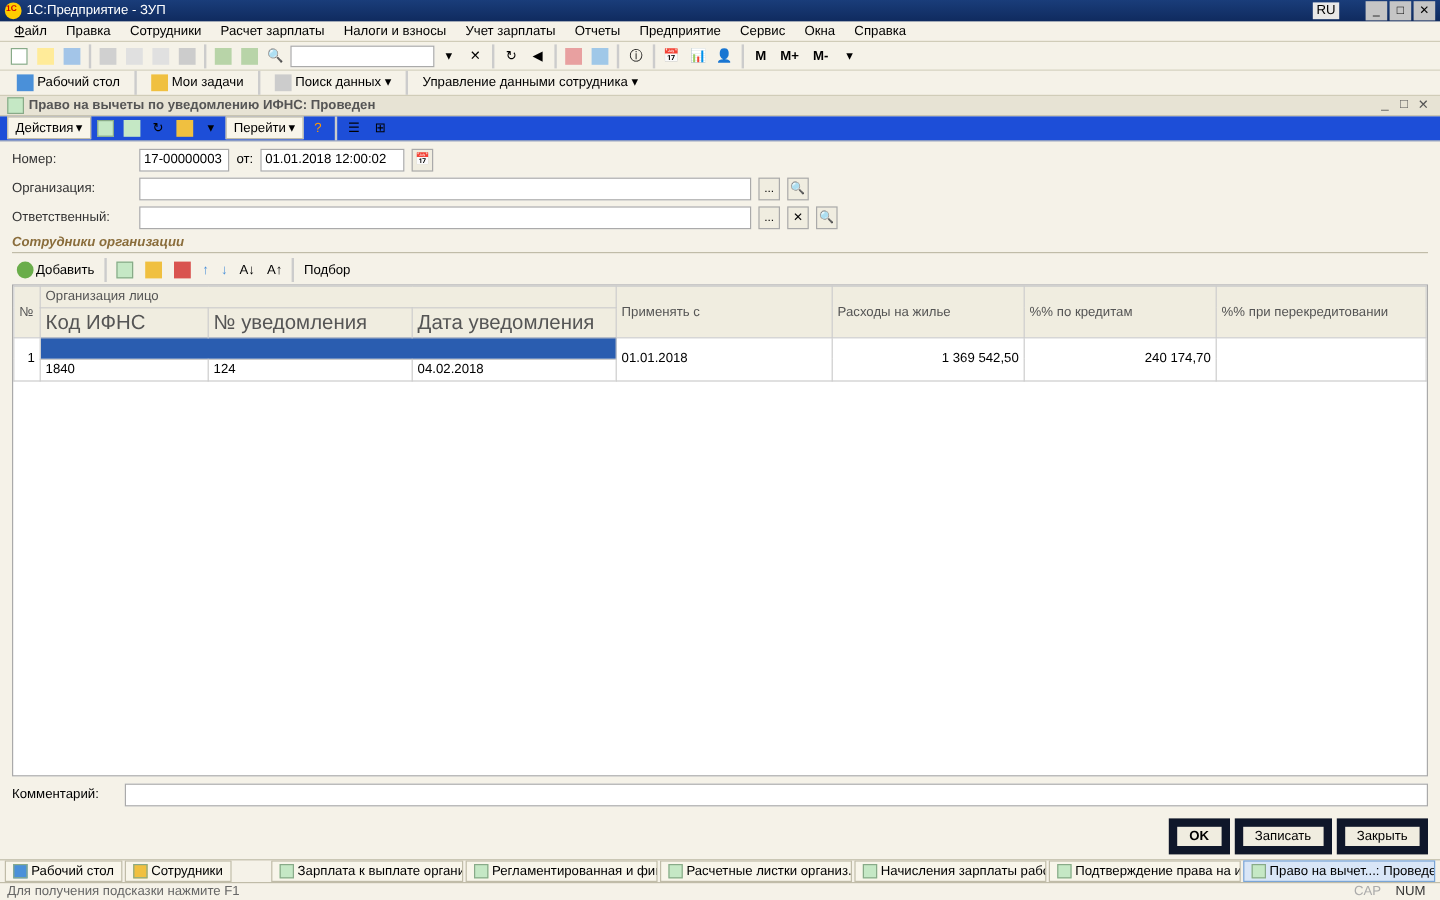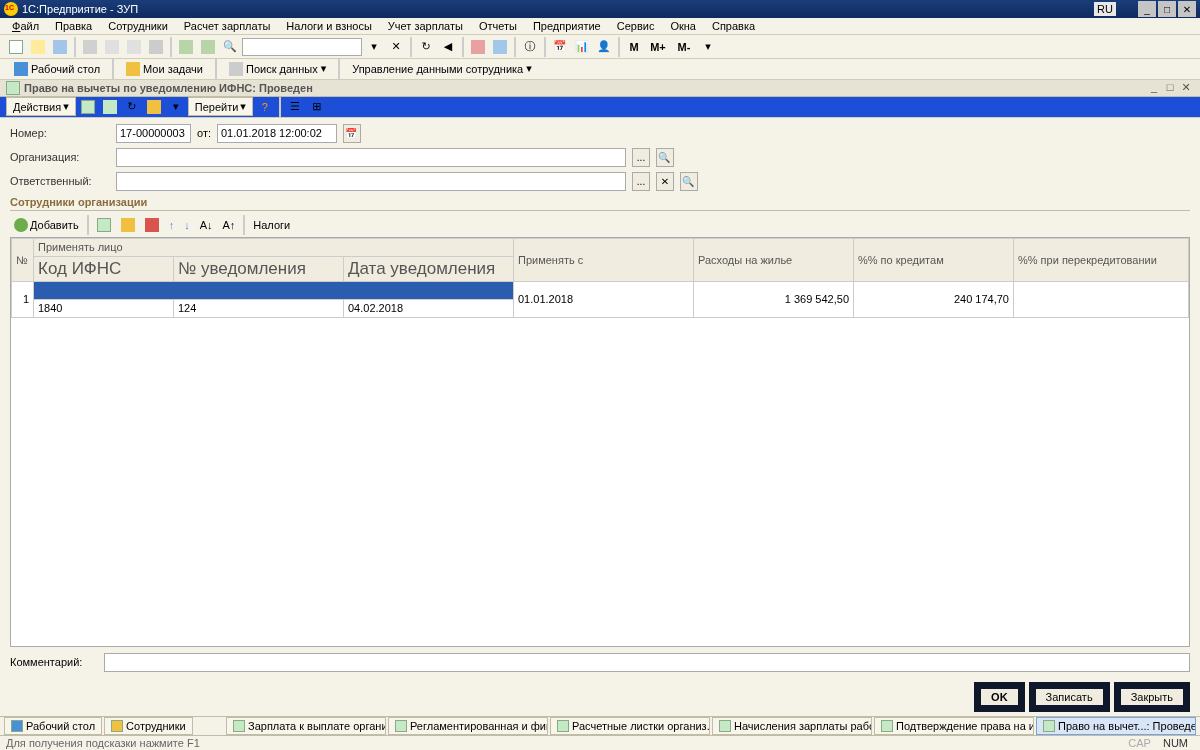--- a/index.html
+++ b/index.html
@@ -27,21 +27,21 @@
 .doctoolbar { background: #1d4ed8; height: 24px; display: flex; align-items: center; padding: 0 6px; gap: 2px; border-bottom: 1px solid #d0ccb8; }
 .dtbtn { padding: 2px 6px; border: 1px solid #c0bca8; background: #f8f5ea; cursor: pointer; display: flex; align-items: center; gap: 2px; }
 .form-area { padding: 6px 10px; background: #f5f2e8; }
 .form-row { display: flex; align-items: center; margin-bottom: 5px; gap: 6px; }
 .flabel { min-width: 100px; color: #333; }
 .finput { border: 1px solid #aaa; background: #fff; height: 19px; padding: 0 3px; display: flex; align-items: center; }
 .fbtn { width: 18px; height: 19px; border: 1px solid #aaa; background: #f0ede0; cursor: pointer; display: flex; align-items: center; justify-content: center; font-size: 10px; }
 .radio { display: flex; align-items: center; gap: 3px; }
 .radio .rdot { width: 11px; height: 11px; border: 1px solid #666; border-radius: 50%; display: flex; align-items: center; justify-content: center; }
 .radio .rdot.sel::after { content: ''; width: 5px; height: 5px; background: #333; border-radius: 50%; }
-.section-header { color: #8a6d3b; font-weight: bold; margin: 2px 0 4px 0; border-bottom: 1px solid #c0bca8; padding-bottom: 2px; }
+.section-header { color: #8a6d3b; font-weight: bold; margin: 2px 0 4px 0; border-bottom: 1px solid #c0bca8; padding-bottom: 2px; font-style: italic; }
 .gridtoolbar { display: flex; align-items: center; gap: 2px; margin-bottom: 2px; }
 .gbtn { padding: 2px 4px; cursor: pointer; display: flex; align-items: center; gap: 2px; }
 .gbtn .gicon { width: 14px; height: 14px; }
 .grid { border: 1px solid #aaa; background: #fff; height: 410px; overflow: auto; }
 .grid table { border-collapse: collapse; width: 100%; }
 .grid th, .grid td { border: 1px solid #ccc; padding: 2px 4px; text-align: left; height: 18px; font-weight: normal; }
 .grid th { background: #f0ede0; color: #555; }
 .grid .selrow td { background: #2a5db0; color: #fff; }
 .grid .subrow th { font-size: 17px; }
 .comment-row { display: flex; align-items: center; margin-top: 6px; gap: 22px; }
@@ -248,30 +248,30 @@
     <div class="gbtn">
         <span class="ico-arrow">↑</span>
       </div>
     <div class="gbtn">
         <span class="ico-arrow">↓</span>
       </div>
     <div class="gbtn">A↓</div>
     <div class="gbtn">A↑</div>
     <div class="tbtn sep"></div>
     <div class="gbtn">
-        <span>Налоги</span>
+        <span>Подбор</span>
       </div>
   </div>
 
   <div class="grid">
     <table>
       <tbody>
           <tr>
         <th rowspan="2" style="width:22px">№</th>
-        <th colspan="3" style="width:480px">Применять лицо</th>
+        <th colspan="3" style="width:480px">Организация лицо</th>
         <th rowspan="2" style="width:180px">Применять с</th>
         <th rowspan="2" style="width:160px">Расходы на жилье</th>
         <th rowspan="2" style="width:160px">%% по кредитам</th>
         <th rowspan="2">%% при перекредитовании</th>
       </tr>
       <tr class="subrow">
         <th style="width:140px">Код ИФНС</th>
         <th style="width:170px">№ уведомления</th>
         <th style="width:170px">Дата уведомления</th>
       </tr>

